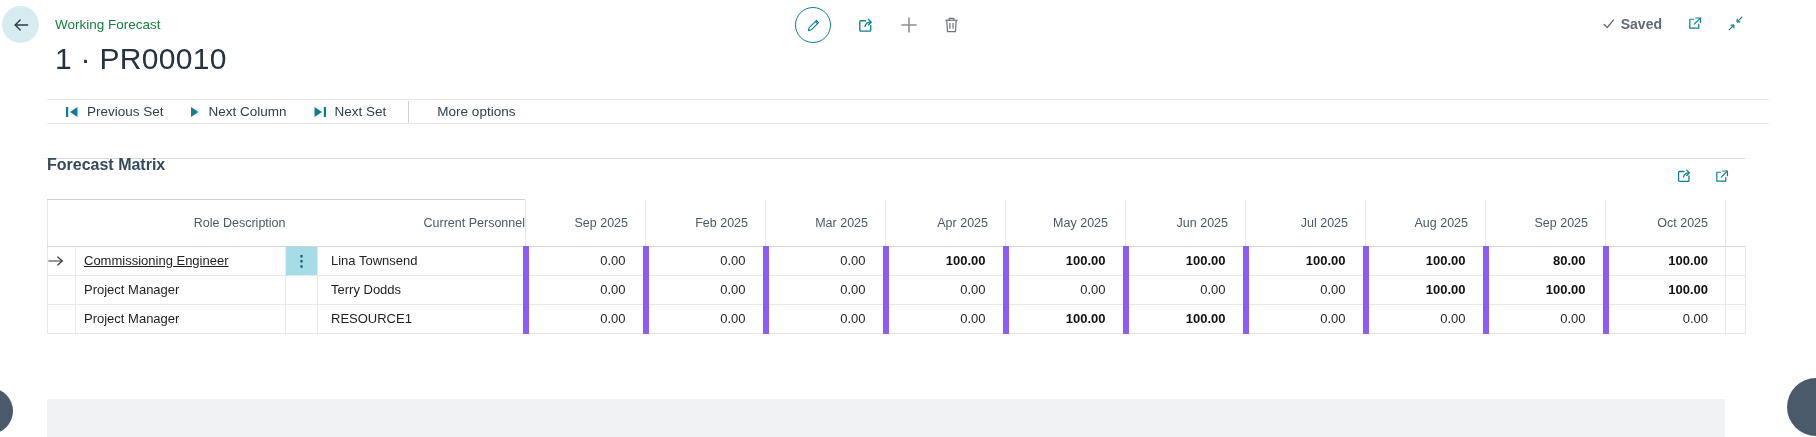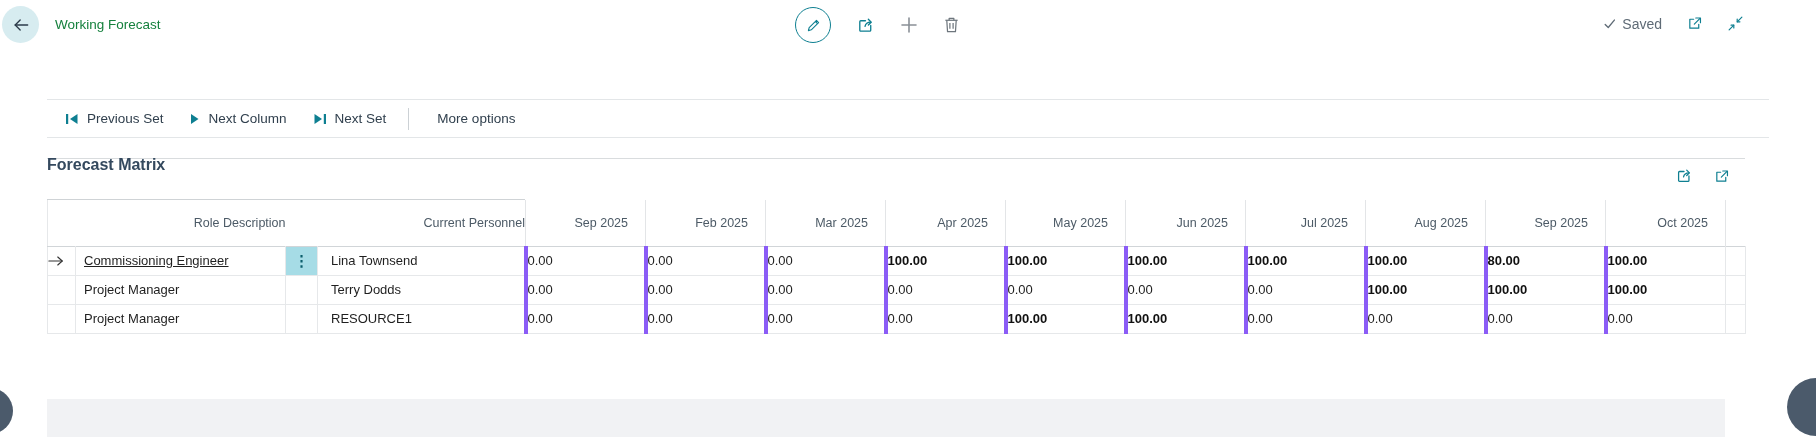--- a/index.html
+++ b/index.html
@@ -16,24 +16,24 @@
     font-weight:300; color:#26323f; letter-spacing:.3px; }
 
   .actions { position:absolute; left:795px; top:7px; display:flex;
     align-items:center; gap:25px; }
   .icon-btn { display:flex; align-items:center; justify-content:center;
     cursor:pointer; background:none; border:none; }
   .pencil-circle { width:36px; height:36px; border:1px solid #0e7f91; border-radius:50%; }
 
   .save-cluster { position:absolute; top:15px; right:72px; display:flex;
     align-items:center; gap:24px; }
-  .saved { display:flex; align-items:center; gap:5px; font-size:14px; color:#5f6b76; }
-
-  
-  .action-bar { position:absolute; top:99px; left:47px; width:1722px; height:39px;
+  .saved { display:flex; align-items:center; gap:5px; font-size:14px; color:#5f6b76;font-weight:bold; }
+
+  
+  .action-bar { position:absolute; top:99px; left:47px; width:1722px; height:25px;
     border-top:1px solid #e3e6e8; border-bottom:1px solid #e3e6e8;
     display:flex; align-items:center; gap:8px; padding-left:12px; }
   .nav-item { display:flex; align-items:center; gap:8px; font-size:13.5px;
     color:#31404e; padding:4px 12px 4px 6px; cursor:pointer; white-space:nowrap; }
   .nav-sep { width:1px; height:22px; background:#ccd1d5; margin:0 10px 0 2px; }
   .more-options { font-size:13.5px; color:#31404e; padding:4px 10px; cursor:pointer; }
 
   
   .section-divider { position:absolute; top:158px; left:47px; width:1698px;
     height:1px; background:#d9dcde; }
@@ -52,21 +52,21 @@
   th.col-month { text-align:right; padding-right:17px; border-left:1px solid #e3e5e7; cursor:pointer; }
   th.col-spacer { border-left:1px solid #e3e5e7; }
   thead tr { border-bottom:1px solid #d1d5d8; }
   tbody td { height:29px; font-size:13px; color:#1f1f1f;
     border-bottom:1px solid #e6e8ea; vertical-align:middle; }
   td.cell-ind { border-right:1px solid #e6e8ea; text-align:center; }
   td.cell-role { padding-left:8px; border-right:1px solid #e6e8ea; cursor:pointer; }
   td.cell-dots { border-right:1px solid #e6e8ea; text-align:center; cursor:pointer; }
   td.cell-dots.active { background:#a6dce6; }
   td.cell-personnel { padding-left:13px; cursor:text; }
-  td.cell-num { text-align:left; padding-right:17px; border-left:4px solid #8b5cf6;
+  td.cell-num { text-align:right; padding-right:17px; border-left:6px solid #8b5cf6;
     cursor:text; font-variant-numeric:tabular-nums; }
   td.cell-num.nonzero { font-weight:700; color:#111; }
   td.cell-spacer { border-left:1px solid #e6e8ea; border-right:1px solid #e6e8ea; }
   .link { text-decoration:underline; }
   .dots-glyph { color:#0b5d6b; font-size:15px; font-weight:700; line-height:1; letter-spacing:0; }
 
   
   .footer-gray { position:absolute; top:399px; left:47px; width:1678px;
     height:38px; background:#f1f2f4; }
   .scroll-circle { position:absolute; border-radius:50%; background:#4b5a6b; cursor:pointer; }
@@ -82,20 +82,21 @@
 
   <div class="back-btn">
     <span>
       <svg width="20" height="20" viewBox="0 0 24 24" fill="none" stroke="#2b3a49" stroke-width="1.6" stroke-linecap="round" stroke-linejoin="round">
           <path d="M20 12H5"></path>
           <path d="M11 6l-6 6 6 6"></path>
         </svg>
     </span>
   </div>
   <div class="caption">Working Forecast</div>
+  <div class="page-title">1 · PR00010</div>
 
   <div class="actions">
     <button class="icon-btn pencil-circle">
       <span>
         <svg width="17" height="17" viewBox="0 0 20 20" fill="none" stroke="#0e7f91" stroke-width="1.3" stroke-linejoin="round">
             <path d="M4 16l.9-3.4 8.6-8.6 2.5 2.5-8.6 8.6L4 16z"></path>
             <path d="M12.2 5.3l2.5 2.5"></path>
           </svg>
       </span>
     </button>

